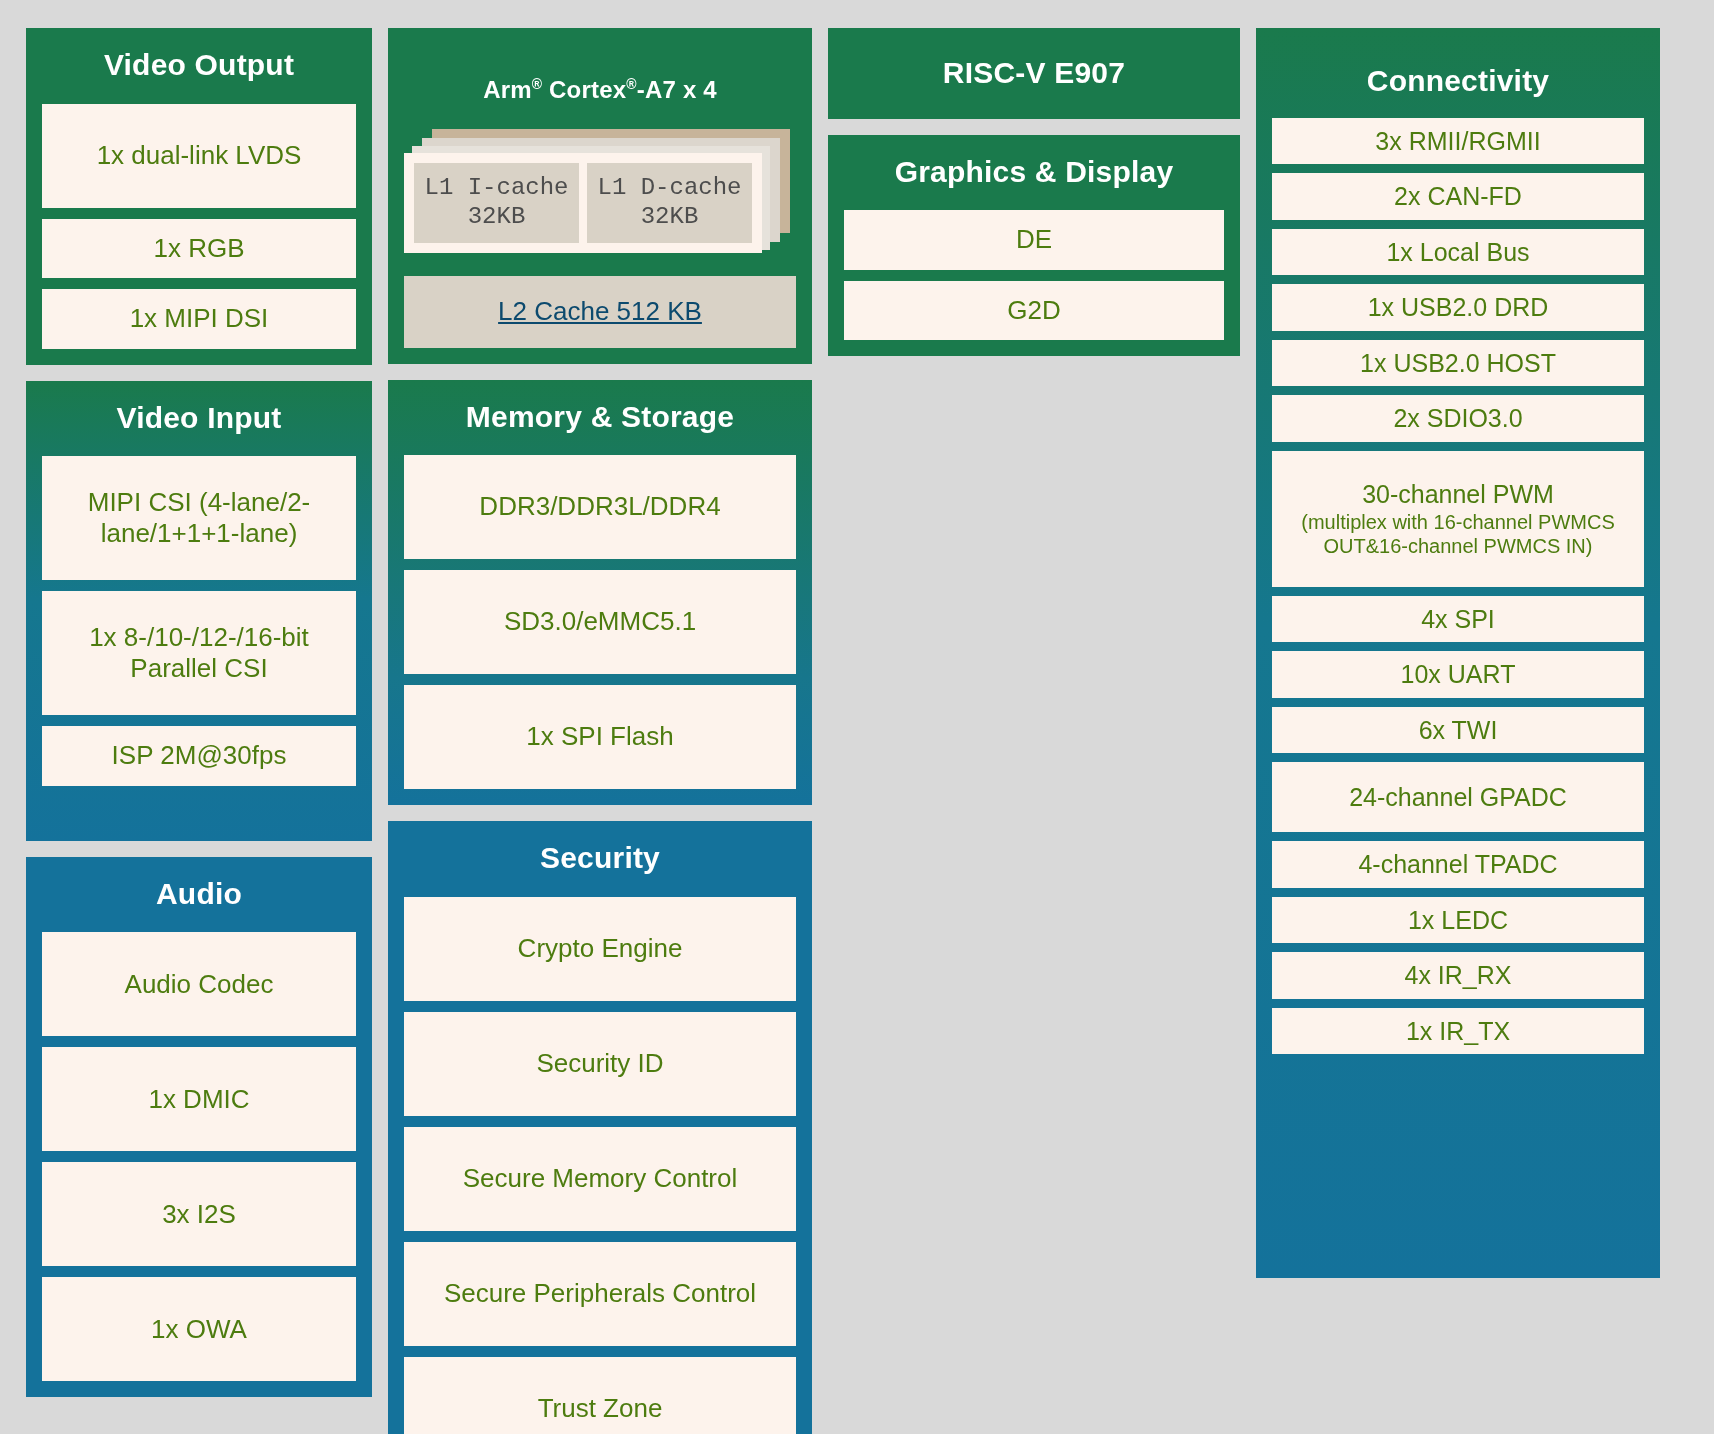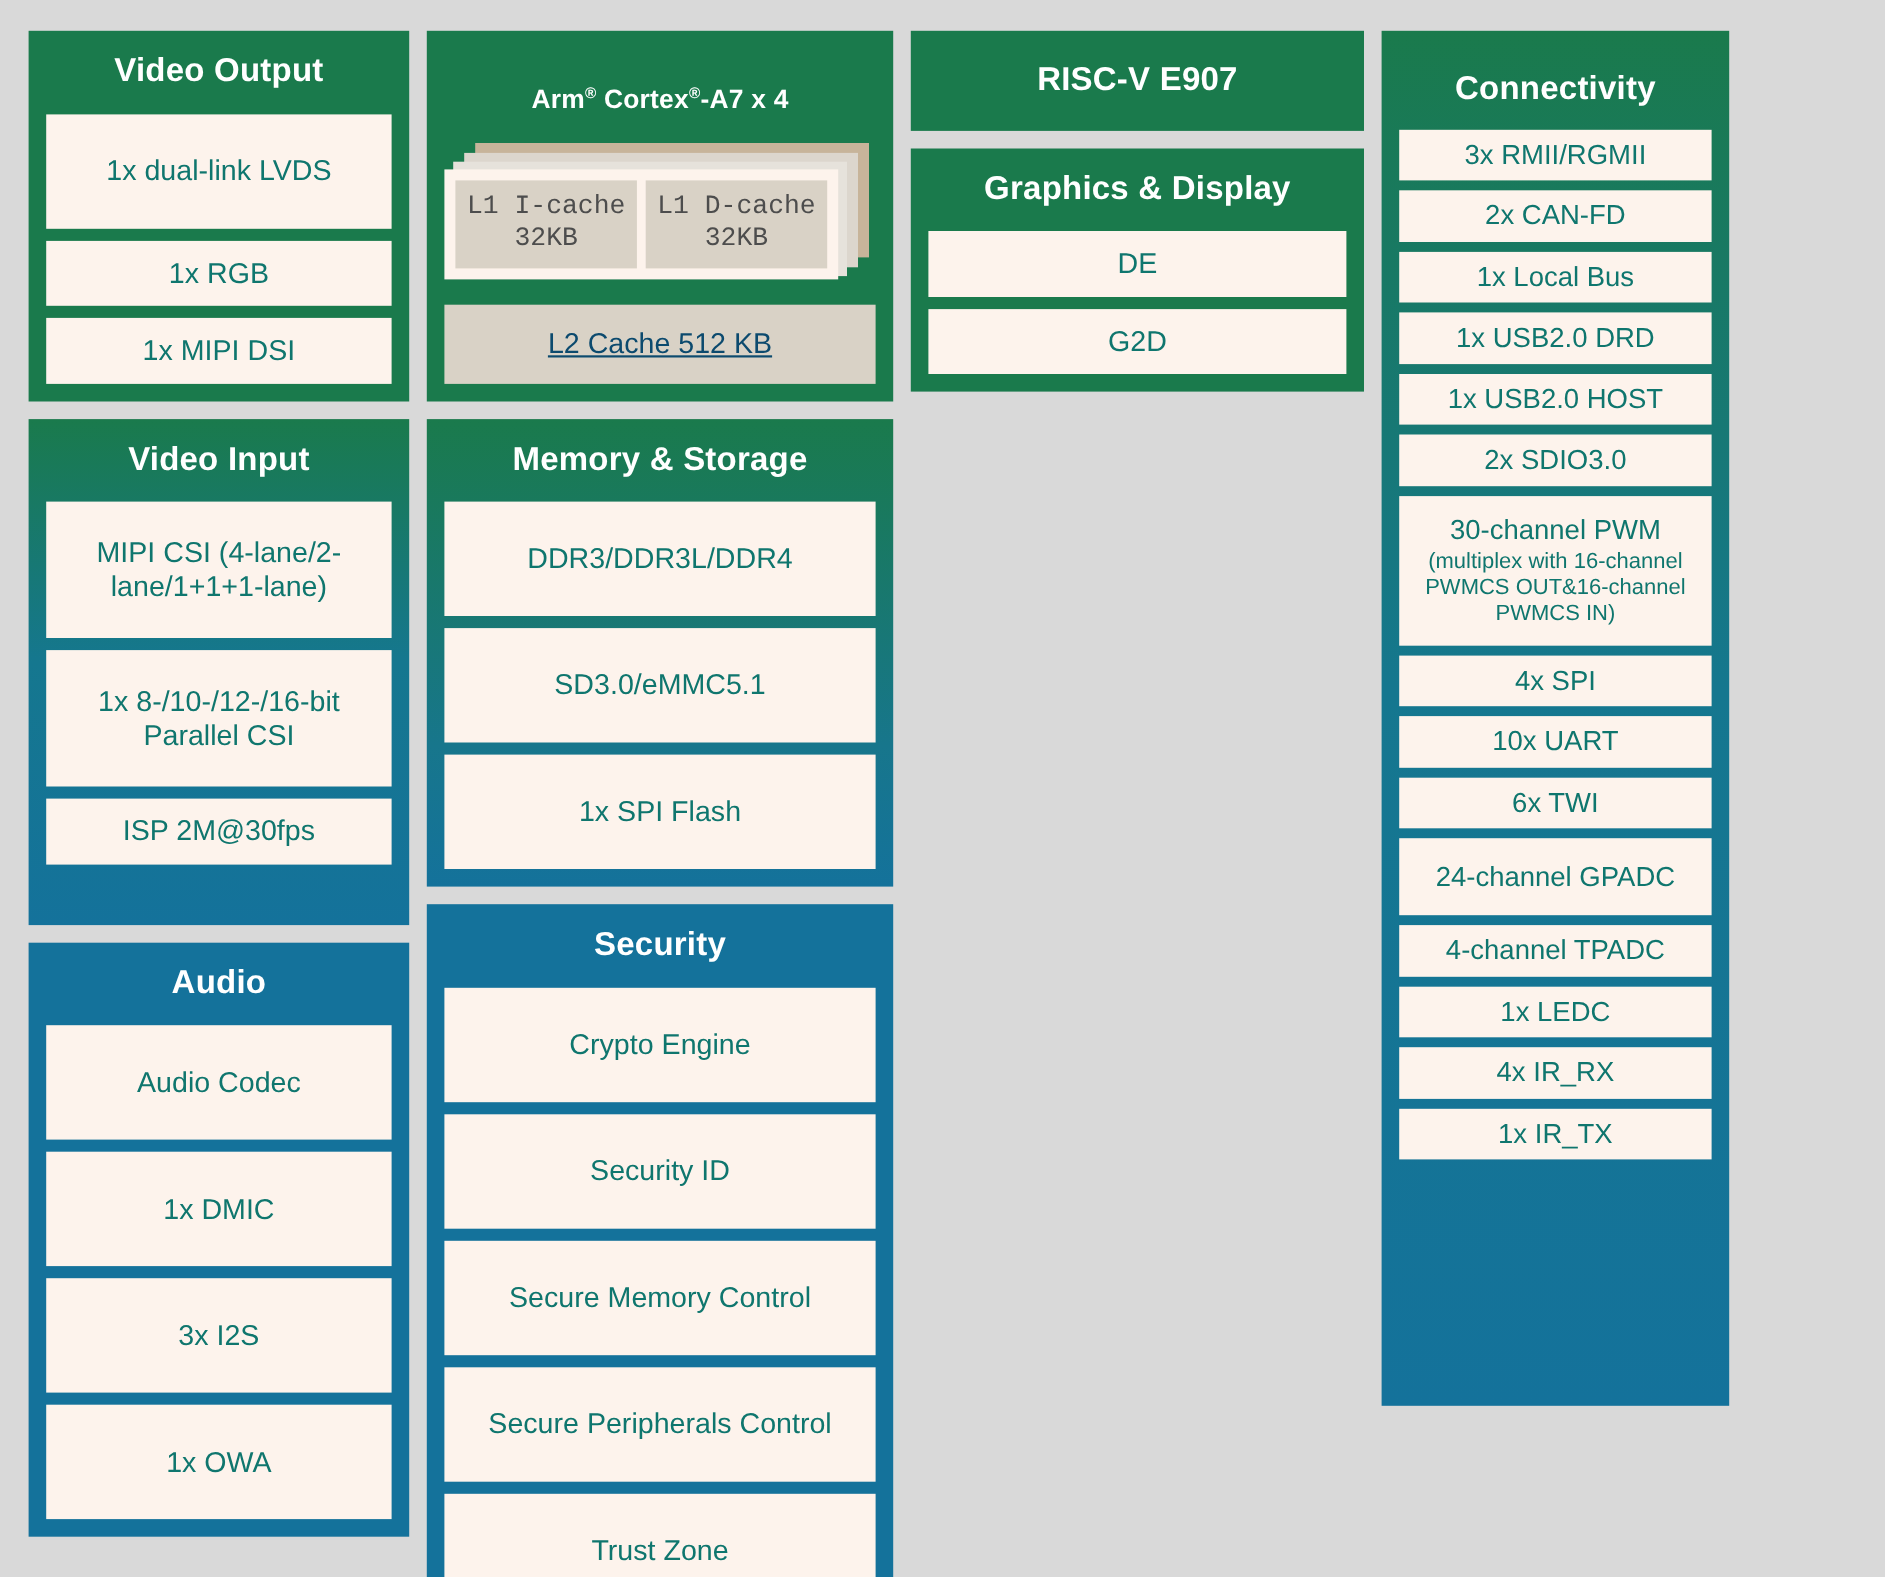--- a/index.html
+++ b/index.html
@@ -43,21 +43,21 @@
     text-align: center;
     letter-spacing: .2px;
     padding: 6px 0 10px 0;
     line-height: 1.15;
   }
   .panel-title.lg { font-size: 24px; margin-top: 28px; }
 
   
   .item {
     background: #fdf3ec;
-    color: #0f766e;
+    color: #4d7c0f;
     font-size: 26px;
     line-height: 1.22;
     text-align: center;
     padding: 14px 8px;
     display: flex;
     align-items: center;
     justify-content: center;
     min-height: 58px;
   }
   .item.tall   { min-height: 104px; }
@@ -65,21 +65,21 @@
   .item.pwm    { min-height: 136px; font-size: 25px; padding: 10px 6px; }
   .item.pwm .sub { font-size: 20px; line-height: 1.2; display:block; }
   .item.compact{ min-height: 50px; font-size: 25px; padding: 10px 6px; }
   .item.dense  { min-height: 46px; font-size: 25px; padding: 8px 6px; }
 
   
   .col { display: flex; flex-direction: column; gap: 16px; }
   .col-1 { width: 346px; }
   .col-2 { width: 424px; }
   .col-3 { width: 412px; }
-  .col-4 { width: 316px; }
+  .col-4 { width: 404px; }
 
   
   .cpu-stack {
     position: relative;
     height: 120px;
     margin: 4px 0 2px 0;
     font-family: Liberation Mono, monospace;
   }
   .cpu-layer {
     position: absolute;

